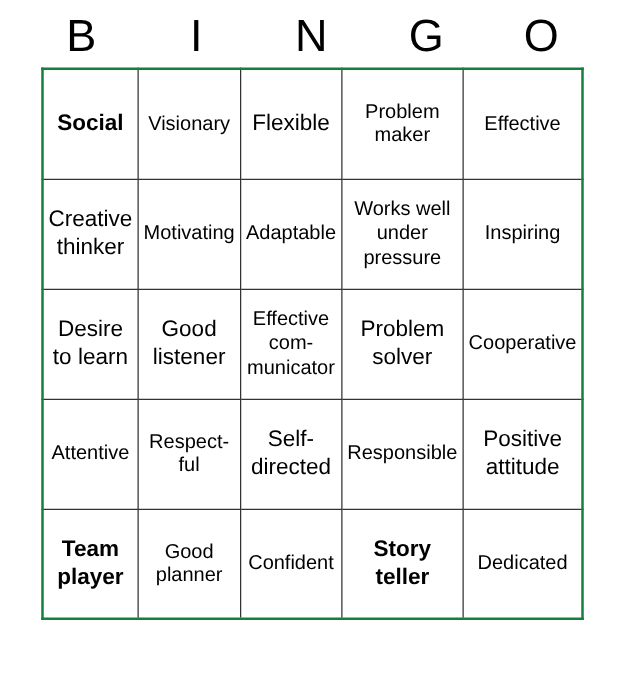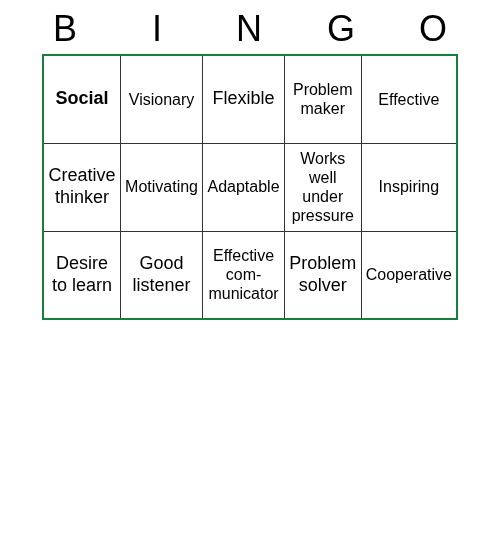--- a/index.html
+++ b/index.html
@@ -92,14 +92,28 @@
         <td class="cell-small">Works well under pressure</td>
         <td class="cell-small">Inspiring</td>
       </tr>
       <tr>
         <td class="cell-medium">Desire to learn</td>
         <td class="cell-medium">Good listener</td>
         <td class="cell-small">Effective com­municator</td>
         <td class="cell-medium">Problem solver</td>
         <td class="cell-small">Cooperative</td>
       </tr>
+      <tr>
+        <td class="cell-small">Attentive</td>
+        <td class="cell-small">Respect­ful</td>
+        <td class="cell-medium">Self-directed</td>
+        <td class="cell-small">Responsible</td>
+        <td class="cell-medium">Positive attitude</td>
+      </tr>
+      <tr>
+        <td class="cell-large">Team player</td>
+        <td class="cell-small">Good planner</td>
+        <td class="cell-small">Confident</td>
+        <td class="cell-large">Story teller</td>
+        <td class="cell-small">Dedicated</td>
+      </tr>
     </tbody>
 </table>
 
 </body></html>

